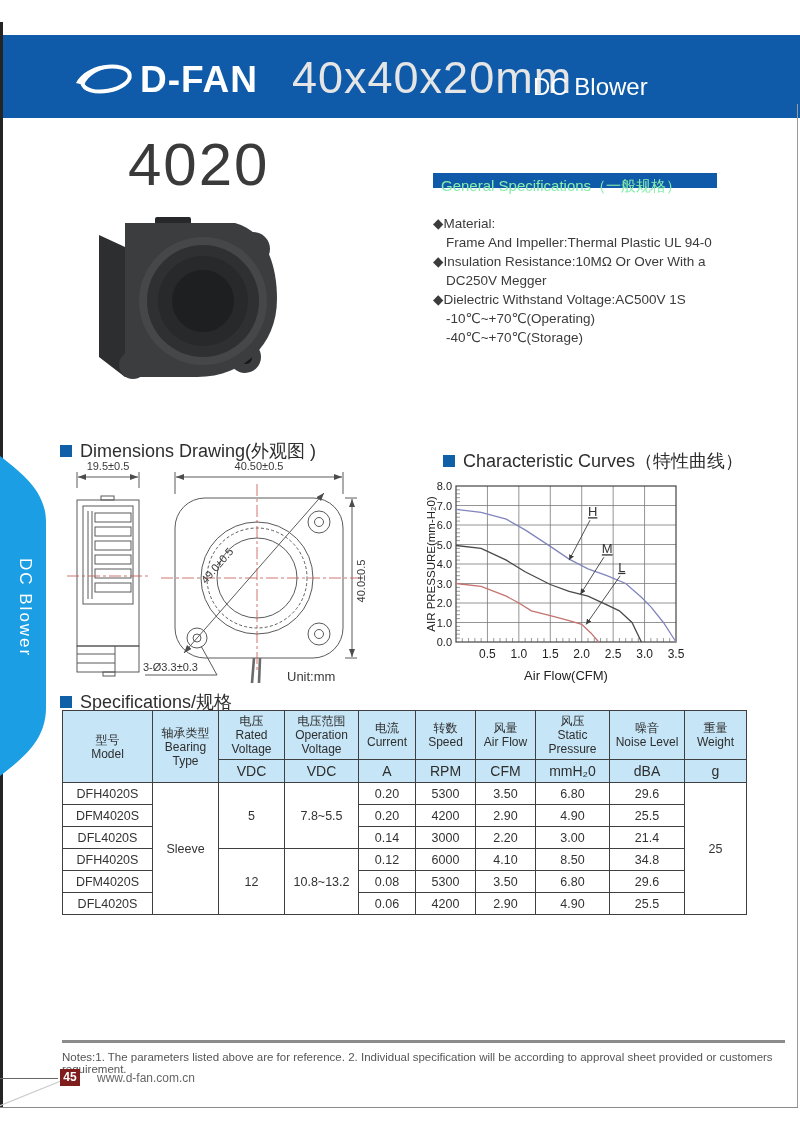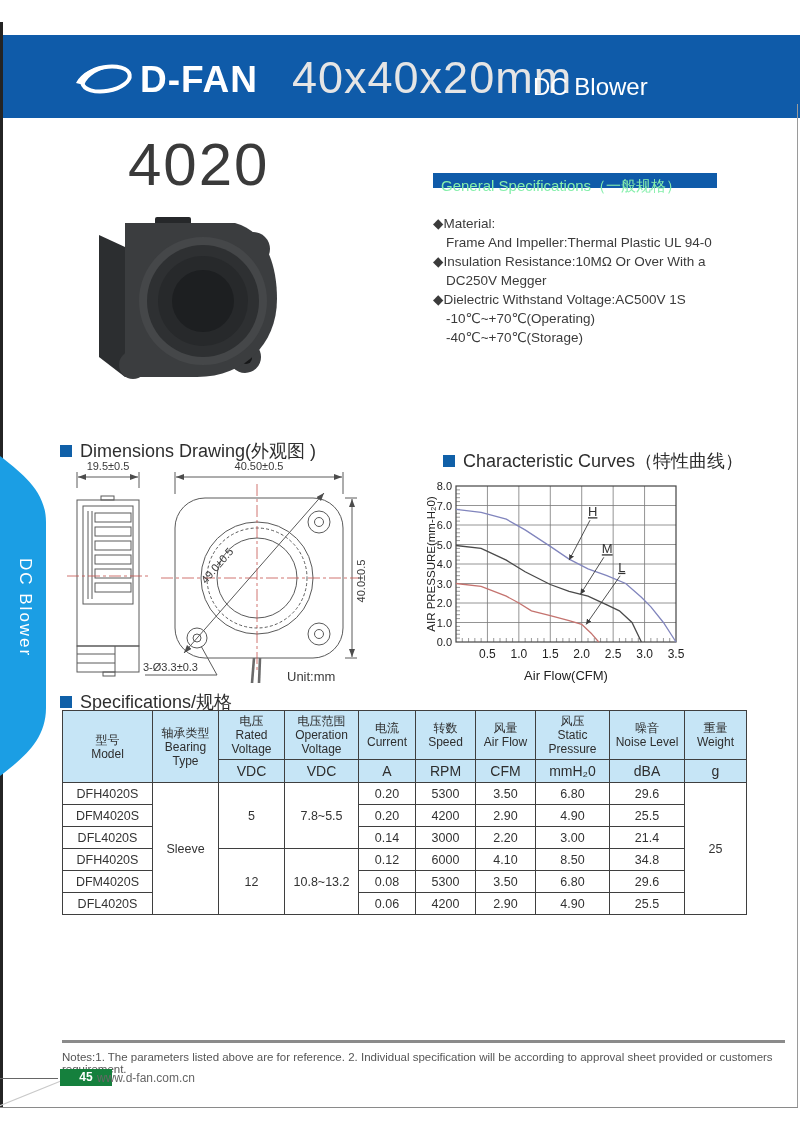--- a/index.html
+++ b/index.html
@@ -52,21 +52,21 @@
   thead th{background:#c6e5f6;font-weight:normal;color:#2e2e2e;}
   th .cn,th .en{font-size:12px;line-height:14px;}
   .h1 th{height:48px;}
   .h2 th{height:22px;font-size:14px;}
   tbody td{height:21px;font-size:12.5px;color:#333;background:#fff;margin-left:31px;}
 
   
   .notes-rule{position:absolute;left:62px;top:1040px;width:723px;height:3px;background:#8b8b8b;}
   .notes{position:absolute;left:62px;top:1051px;width:726px;font-size:11.5px;color:#555;}
   .pg-line{position:absolute;left:0;top:1078px;width:58px;height:1px;background:#666;}
-  .pg-badge{position:absolute;left:60px;top:1069px;width:52px;height:17px;background:#15803d;color:#fff;
+  .pg-badge{position:absolute;left:60px;top:1069px;width:20px;height:17px;background:#7f1d1d;color:#fff;
       font-size:12px;font-weight:bold;text-align:center;line-height:17px;}
   .site{position:absolute;left:97px;top:1071px;font-size:12px;color:#666;}
 
   svg text{font-family:"Liberation Sans","DejaVu Sans",sans-serif;}
 </style>
 </head>
 <body>
 
 <div class="page">
 

